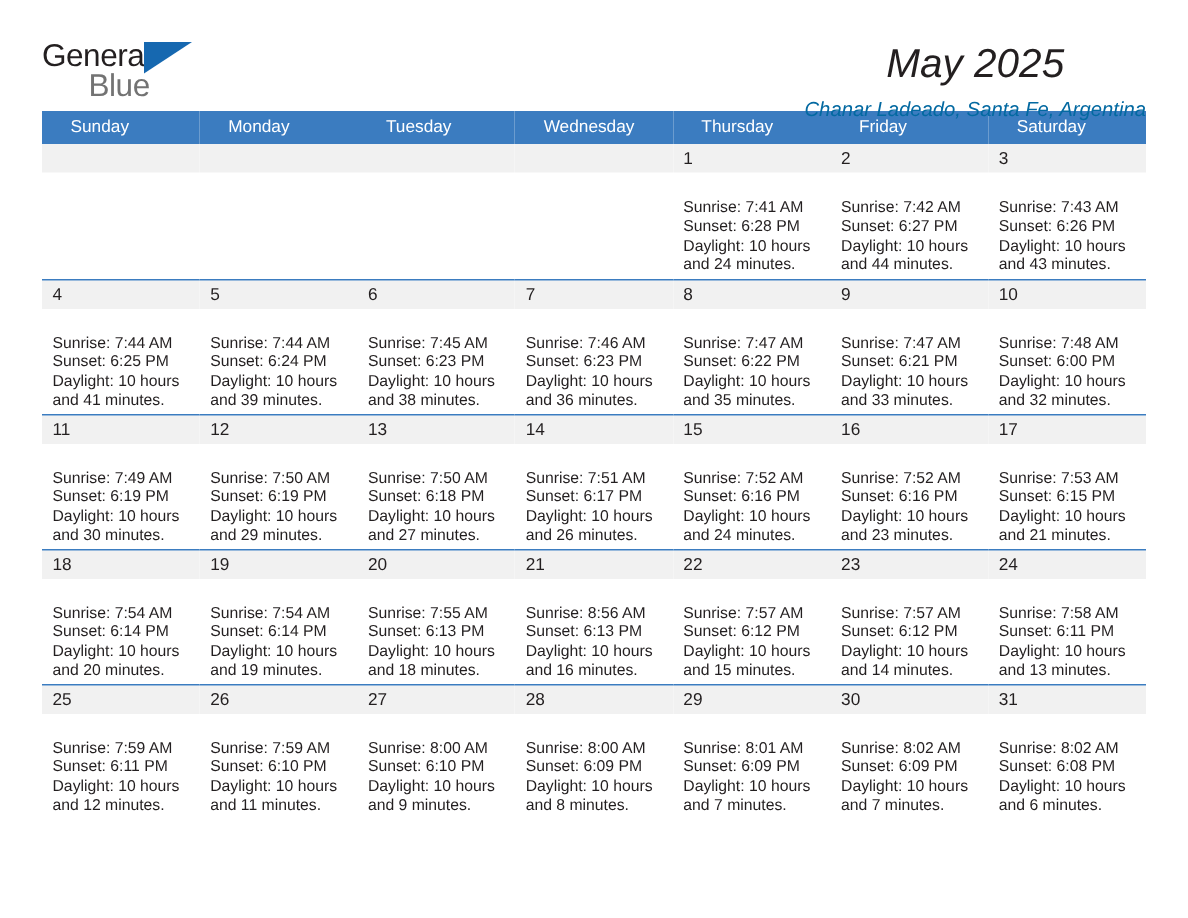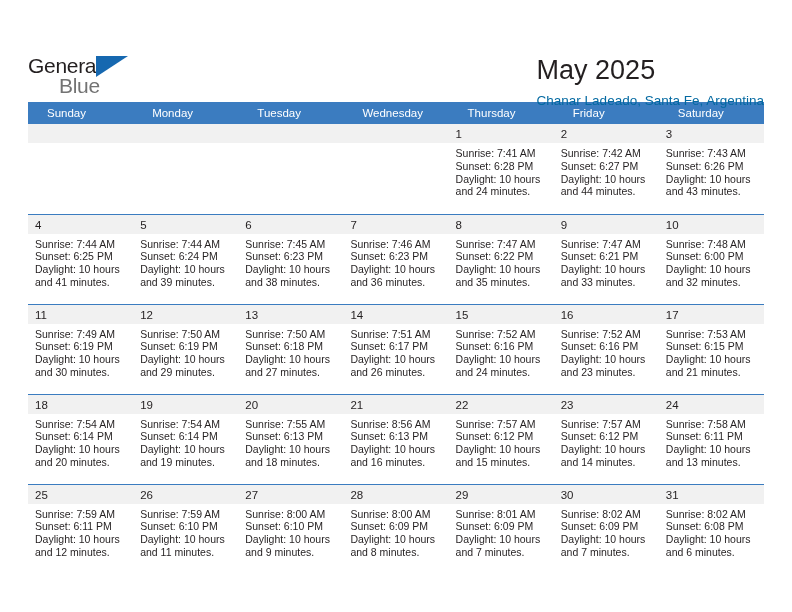--- a/index.html
+++ b/index.html
@@ -23,21 +23,20 @@
   }
 
   
   .header {
     display: flex;
     justify-content: space-between;
     align-items: flex-start;
     height: 74px;
     padding-top: 26px;
     box-sizing: border-box;
-    margin-top: 28px;
   }
   .brand {
     position: relative;
     width: 120px;
     height: 46px;
   }
   .brand-general {
     position: absolute;
     left: 0;
     top: 0;
@@ -58,22 +57,23 @@
   .brand-triangle {
     position: absolute;
     left: 68px;
     top: 2px;
     width: 0;
     height: 0;
     border-left: 32px solid #1668b0;
     border-bottom: 21px solid transparent;
   }
   .title-block {
-    text-align: left;
+    text-align: center;
     padding-top: 2px;
+    font-style: italic;
   }
   .cal-title {
     font-size: 27px;
     color: #231f20;
     line-height: 1.05;
     font-weight: normal;
     letter-spacing: 0px;
   }
   .cal-subtitle {
     margin-top: 9px;
@@ -112,21 +112,21 @@
     font-size: 11.5px;
     color: #231f20;
     padding: 4px 0 4px 7px;
     height: 19px;
     box-sizing: border-box;
   }
   .daynum.empty {
     background: #f1f1f1;
   }
   .cell-body {
-    padding: 4px 6px 0 7px;
+    padding: 17px 6px 0 7px;
     font-size: 10.5px;
     line-height: 12.8px;
     color: #231f20;
   }
   .cell-body div {
     white-space: nowrap;
   }
   .cell.blank .cell-body {
     visibility: hidden;
   }

